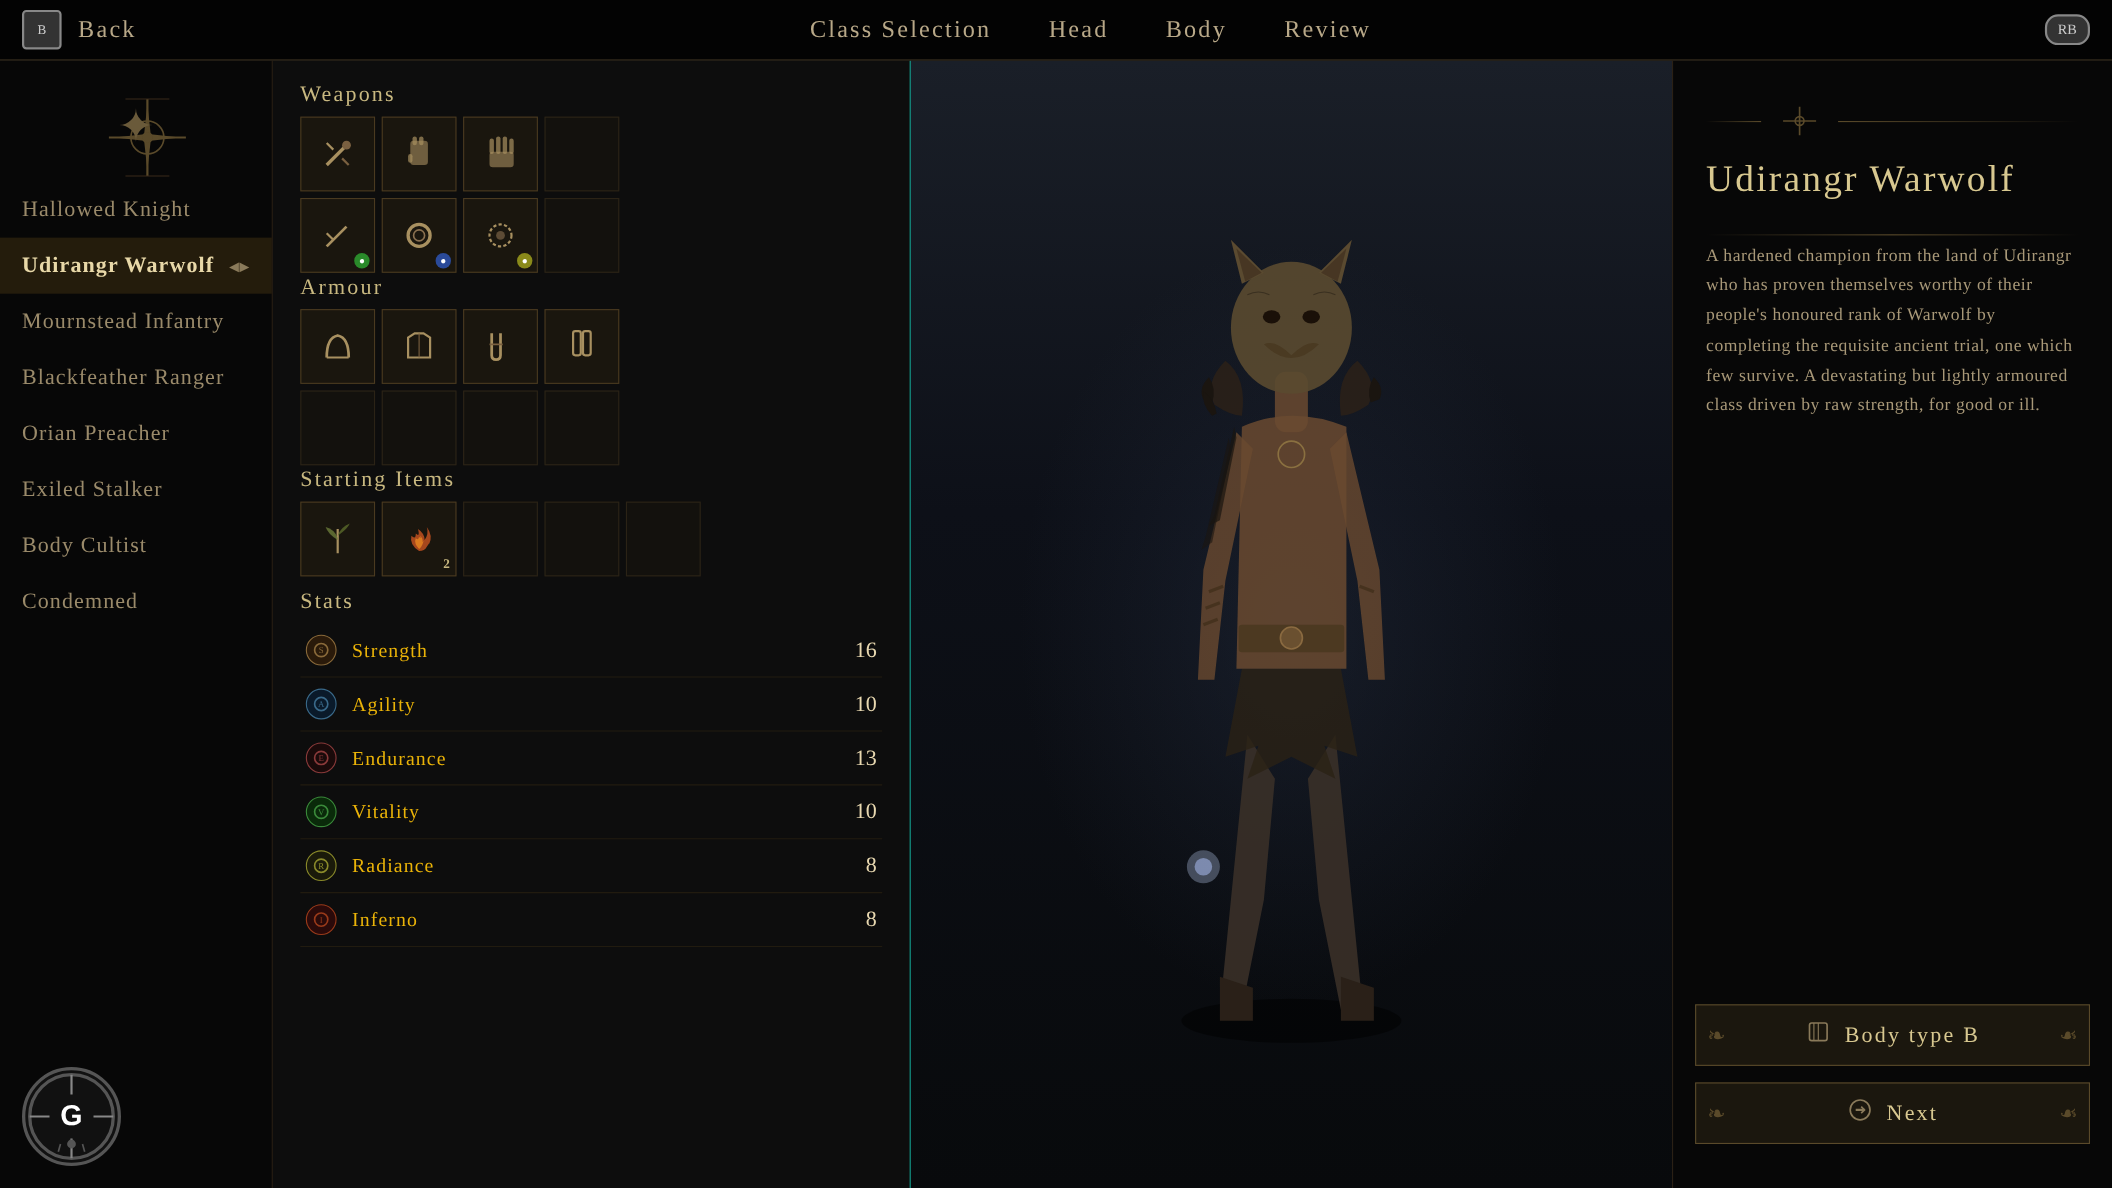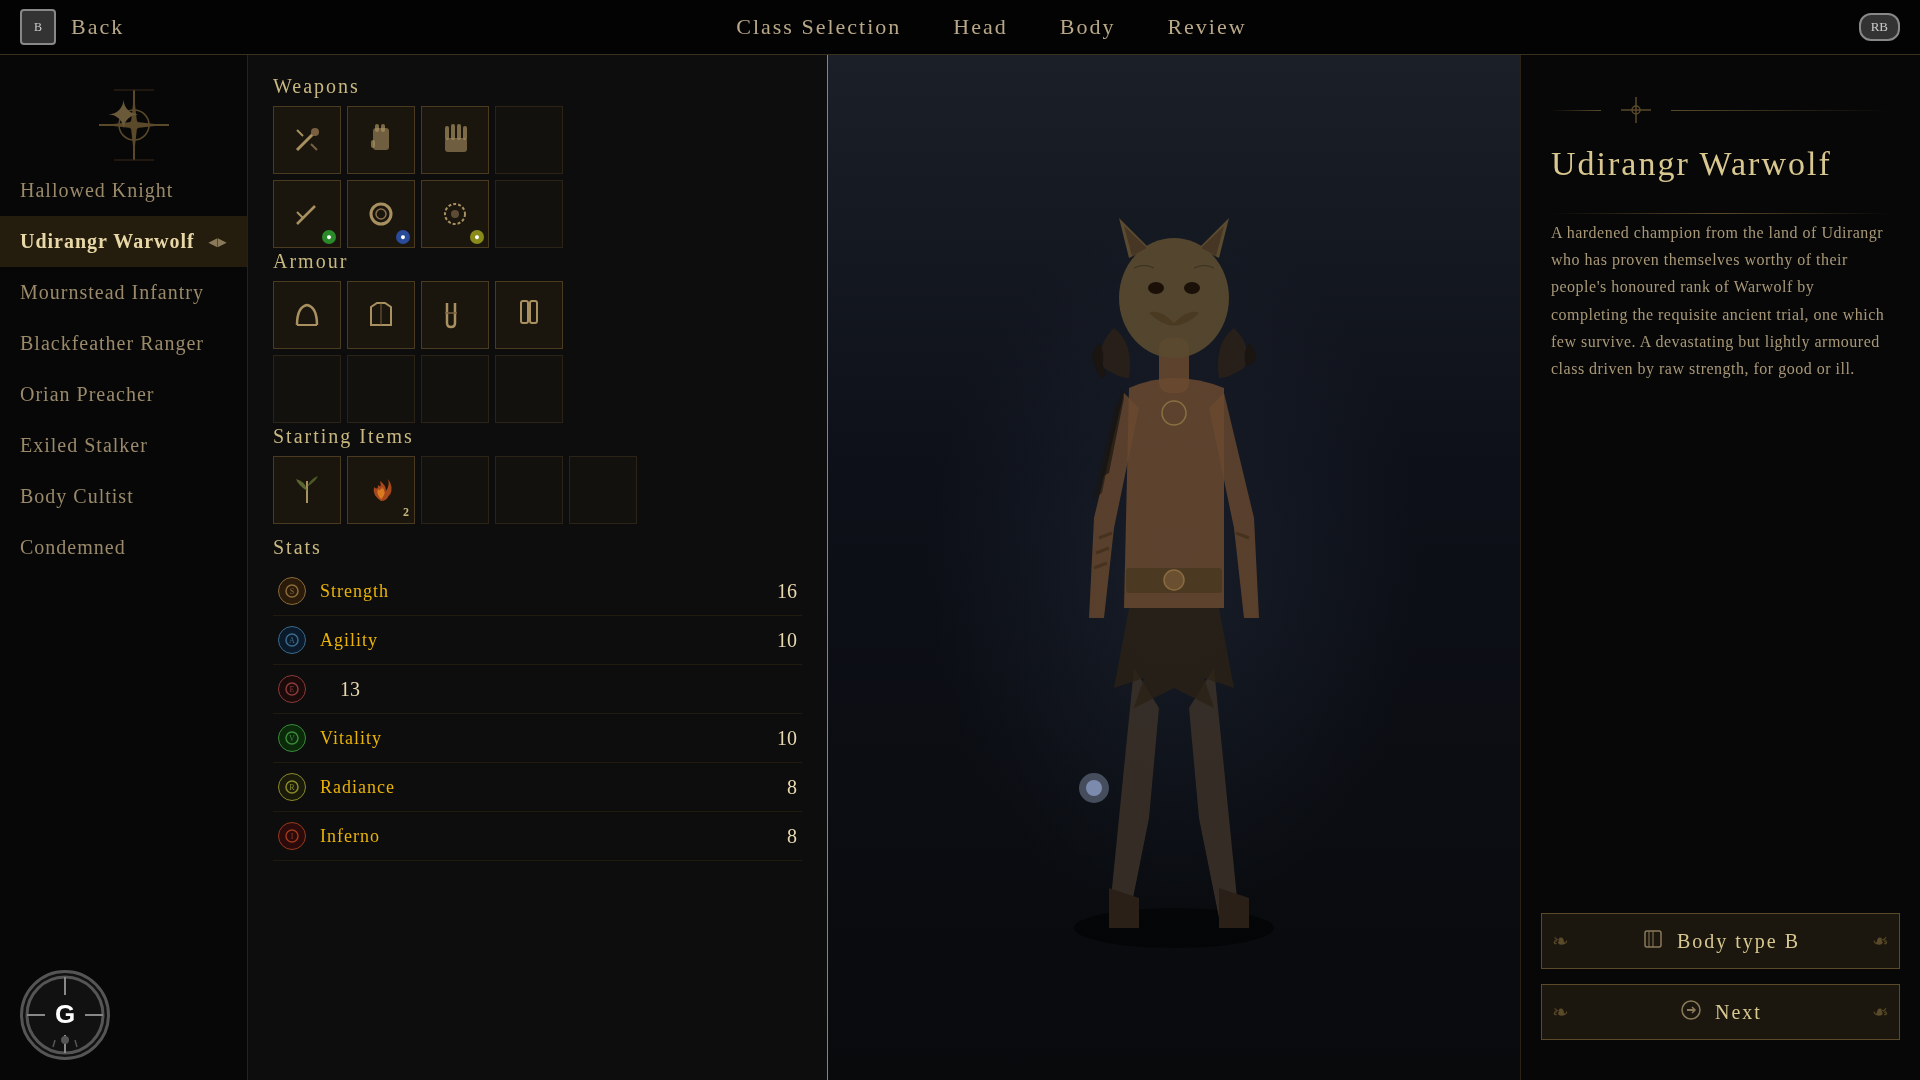--- a/index.html
+++ b/index.html
@@ -627,20 +627,21 @@
         <span class="stat-value">10</span>
       </div>
 
       <div class="stat-row">
         <div class="stat-icon endurance">
           <svg width="16" height="16" viewBox="0 0 16 16">
             <circle cx="8" cy="8" r="6" fill="none" stroke="#8a3a3a" stroke-width="1.5"></circle>
             <text x="8" y="11" font-size="8" text-anchor="middle" fill="#8a3a3a">E</text>
           </svg>
         </div>
+        <span class="stat-name">Endurance</span>
         <span class="stat-value">13</span>
       </div>
 
       <div class="stat-row">
         <div class="stat-icon vitality">
           <svg width="16" height="16" viewBox="0 0 16 16">
             <circle cx="8" cy="8" r="6" fill="none" stroke="#3a8a3a" stroke-width="1.5"></circle>
             <text x="8" y="11" font-size="8" text-anchor="middle" fill="#3a8a3a">V</text>
           </svg>
         </div>

